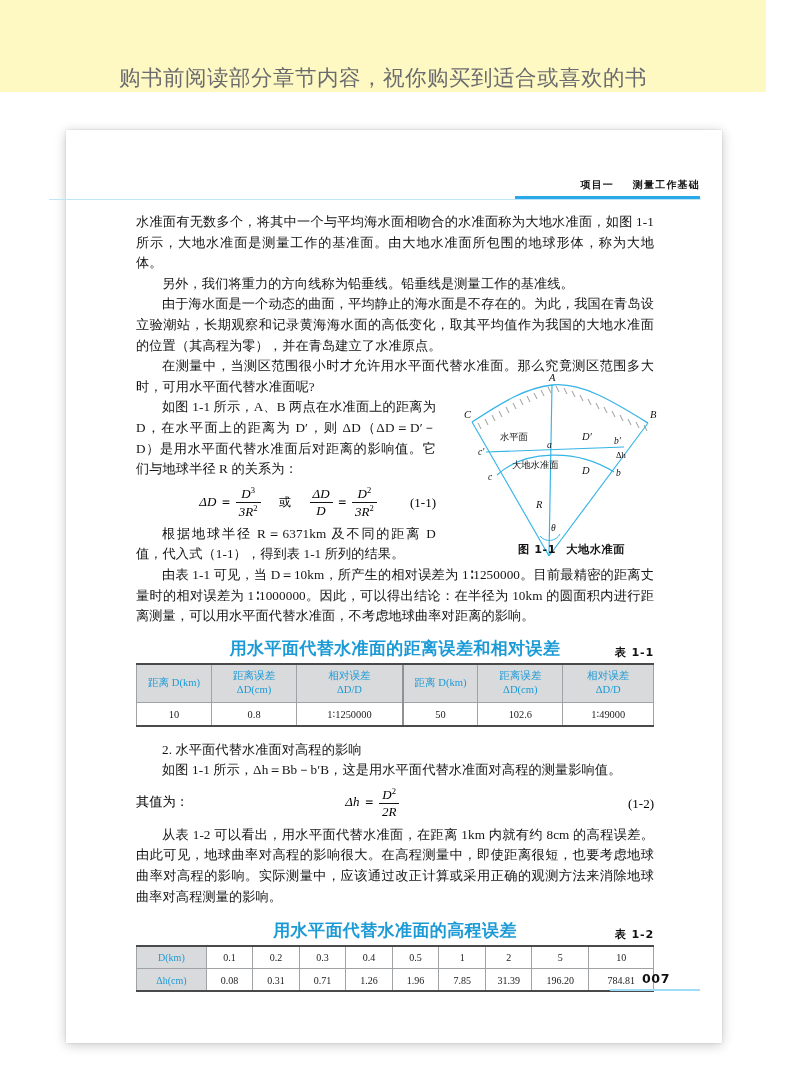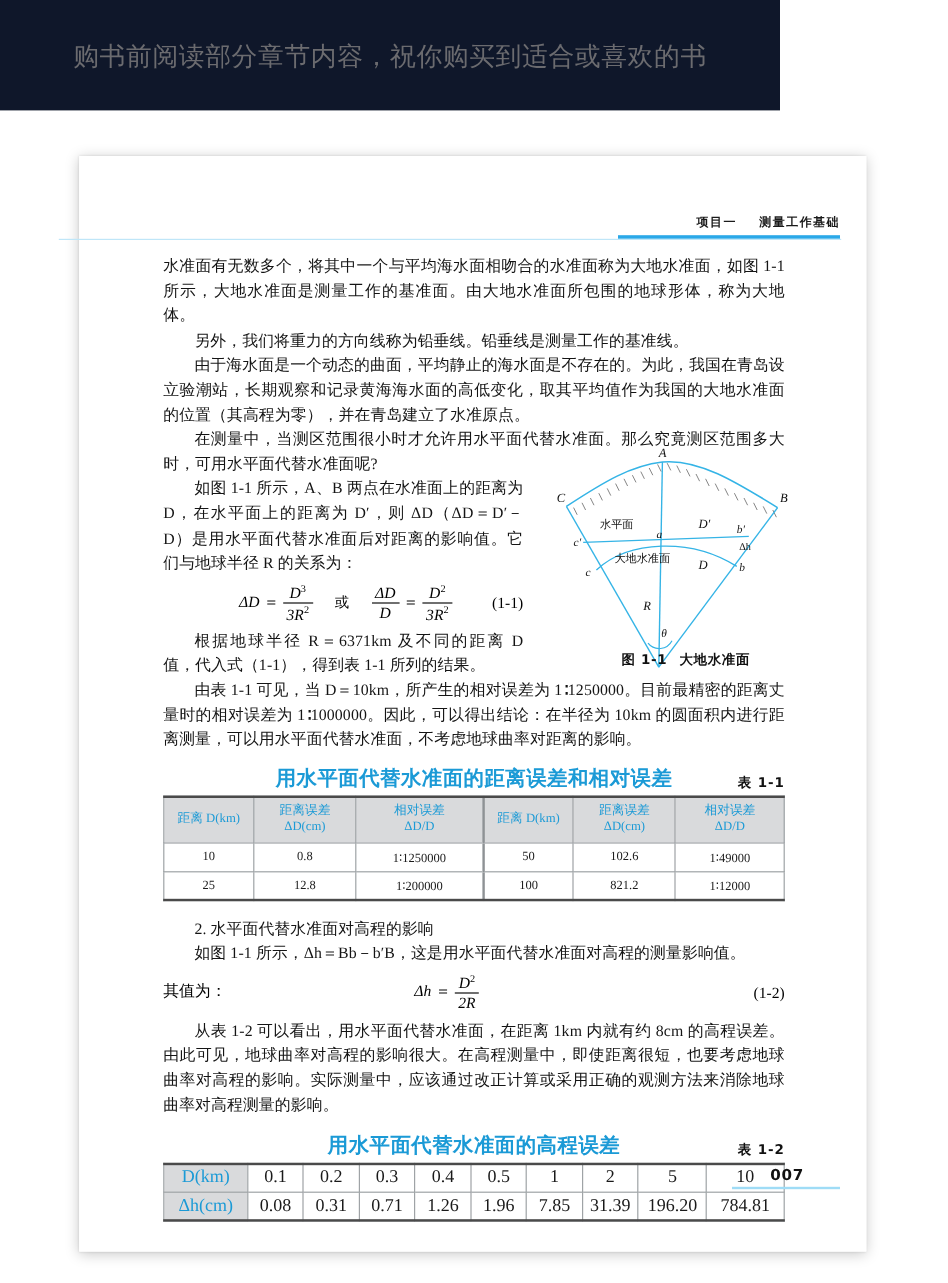--- a/index.html
+++ b/index.html
@@ -11,26 +11,26 @@
     overflow: hidden;
   }
   body {
     font-family: "Liberation Serif", "DejaVu Serif", serif;
   }
 
   
   .banner {
     position: absolute;
     left: 0; top: 0;
-    width: 650px;
+    width: 766px;
     height: 92px;
     display: flex;
-    align-items: center;
+    align-items: flex-end;
     justify-content: center;
-    background: #0f172a;
+    background: #fef9c3;
   }
   .banner-text {
     font-family: "DejaVu Sans", "Liberation Sans", sans-serif;
     font-size: 21.5px;
     color: #6b6b6f;
     letter-spacing: 0.5px;
     white-space: nowrap;
   }
 
   
@@ -216,21 +216,21 @@
     height: 2px;
     background: #4a4a4a;
   }
   .mid-sep { border-left: 2px solid #8e9295 !important; }
 
   
   table.dt2 { border-collapse: collapse; width: 100%; table-layout: fixed; }
   table.dt2 td, table.dt2 th {
     border: 1px solid #9fa3a6;
     text-align: center;
-    font-size: 15px;
+    font-size: 10px;
     padding: 3px 1px;
     color: #1a1a1a;
     font-family: "Liberation Serif", serif;
     height: 16px;
   }
   table.dt2 td.rowhd, table.dt2 th.rowhd {
     background: #d9dadc;
     color: #1b9ad6;
     font-weight: normal;
   }
@@ -424,28 +424,20 @@
         </thead>
         <tbody>
           <tr>
             <td>10</td>
             <td>0.8</td>
             <td>1∶1250000</td>
             <td class="mid-sep">50</td>
             <td>102.6</td>
             <td>1∶49000</td>
           </tr>
-          <tr>
-            <td>25</td>
-            <td>12.8</td>
-            <td>1∶200000</td>
-            <td class="mid-sep">100</td>
-            <td>821.2</td>
-            <td>1∶12000</td>
-          </tr>
         </tbody>
       </table>
     </div>
 
     <div style="height:13px"></div>
     <p class="t ind">2. 水平面代替水准面对高程的影响</p>
     <p class="t ind">如图 1-1 所示，Δh＝Bb－b′B，这是用水平面代替水准面对高程的测量影响值。</p>
 
     <div class="formula-row">
       <span class="t" style="font-size:13.2px;">其值为：</span>

